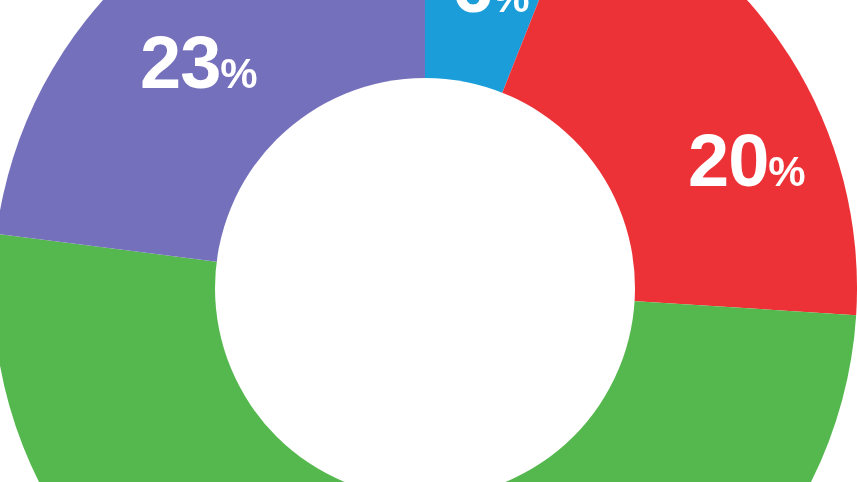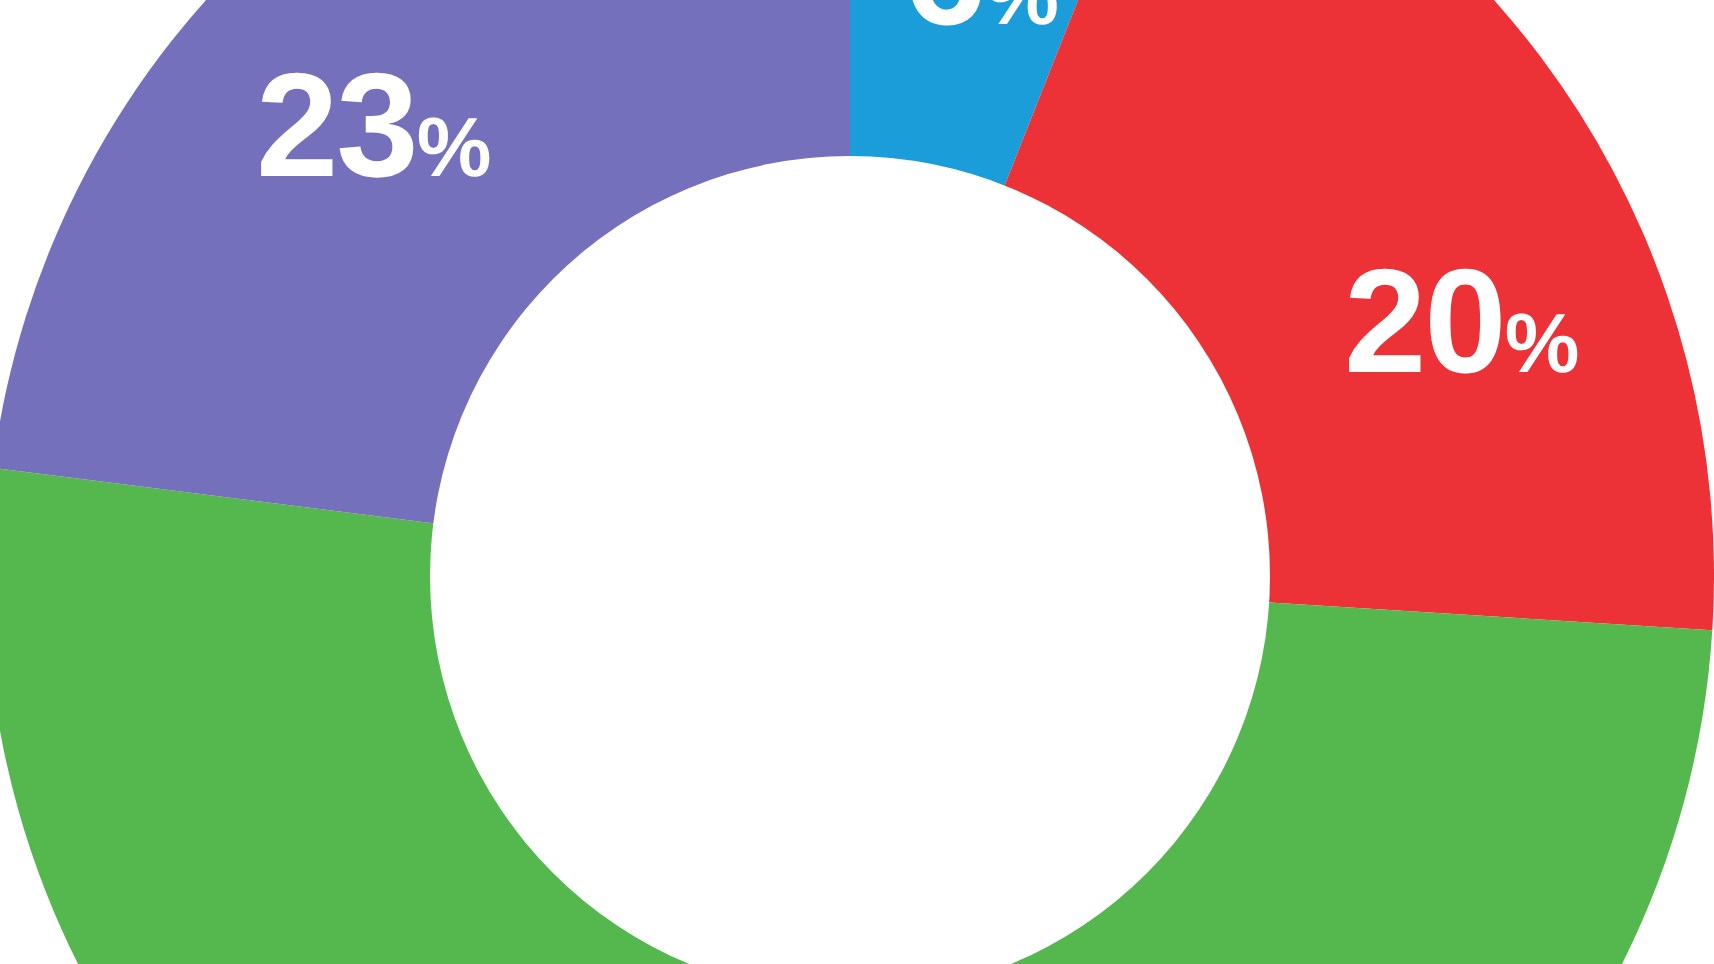--- a/index.html
+++ b/index.html
@@ -41,32 +41,32 @@
     font-weight: bold;
     vertical-align: baseline;
   }
   .slice-label .pct {
     font-size: 42px;
     font-weight: bold;
     vertical-align: baseline;
   }
   
   #label-purple {
-    left: 128px;
+    left: 140px;
     top: 26px;
     text-align: center;
   }
   
   #label-blue {
     left: 452px;
     top: -50px;
   }
   
   #label-red {
-    left: 672px;
+    left: 688px;
     top: 124px;
   }
 </style>
 </head>
 <body>
 
 <div id="chart-viewport">
 
   <svg id="donut-svg" viewBox="0 0 857 482" preserveAspectRatio="none">
     <rect x="0" y="0" width="857" height="482" fill="#ffffff"></rect>

